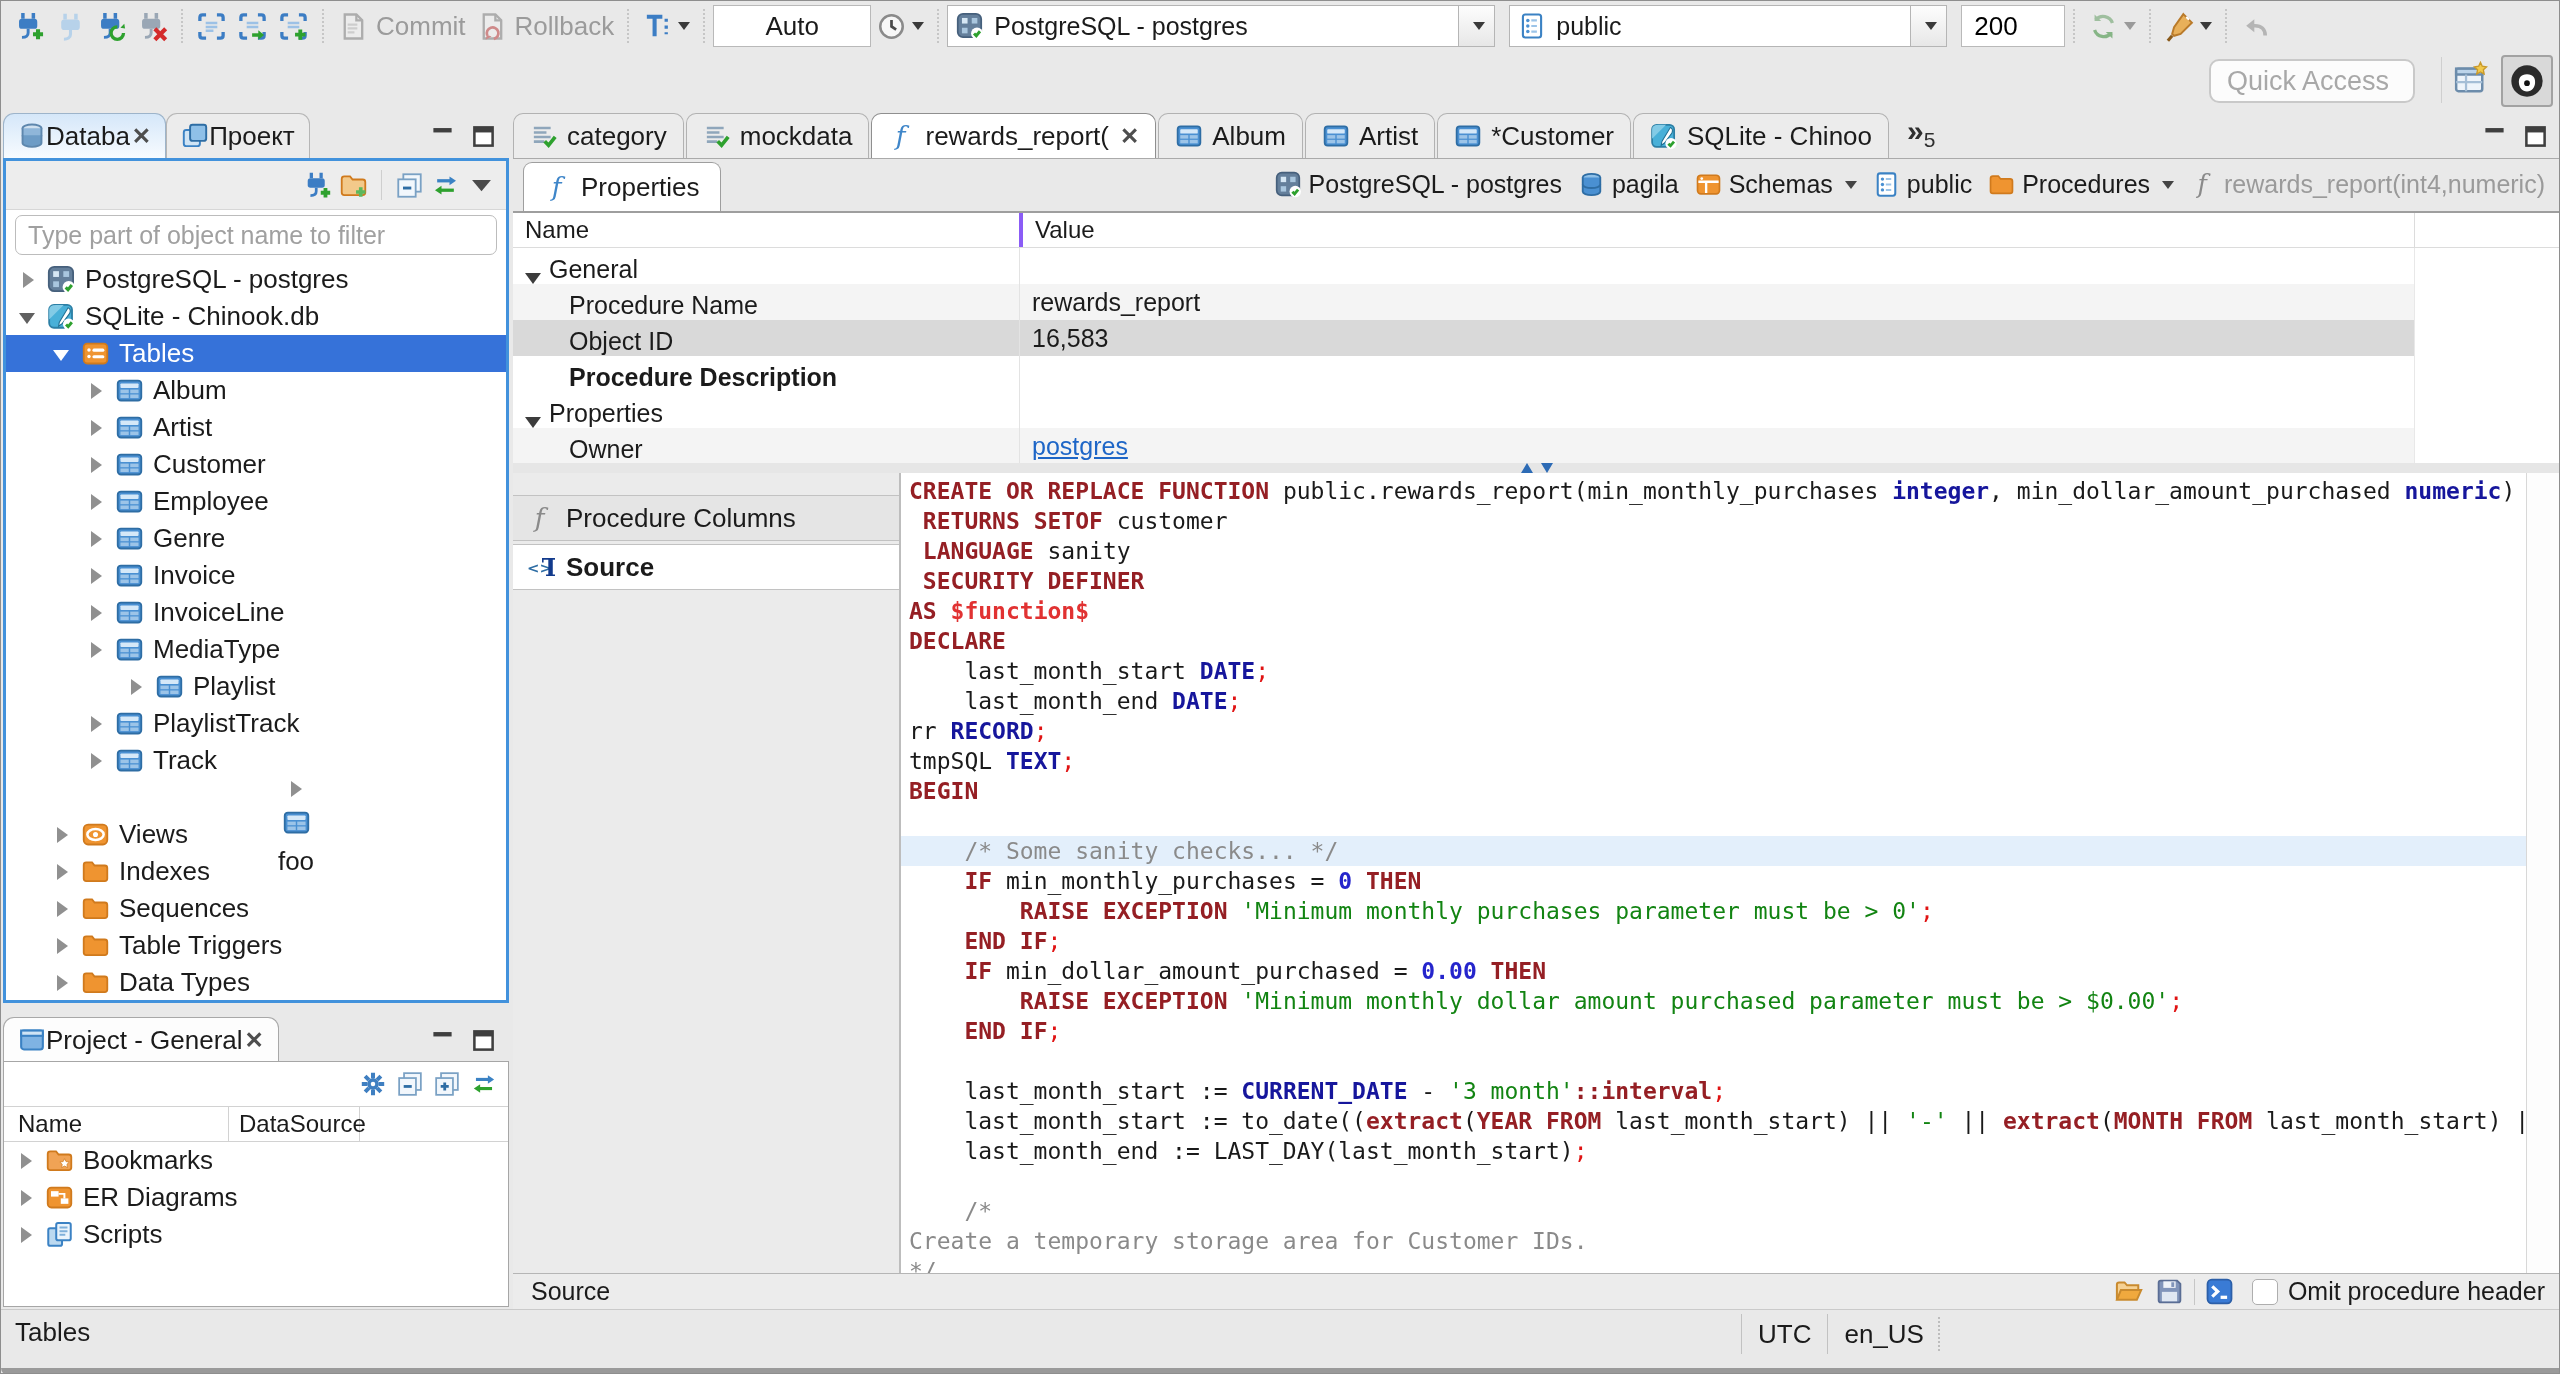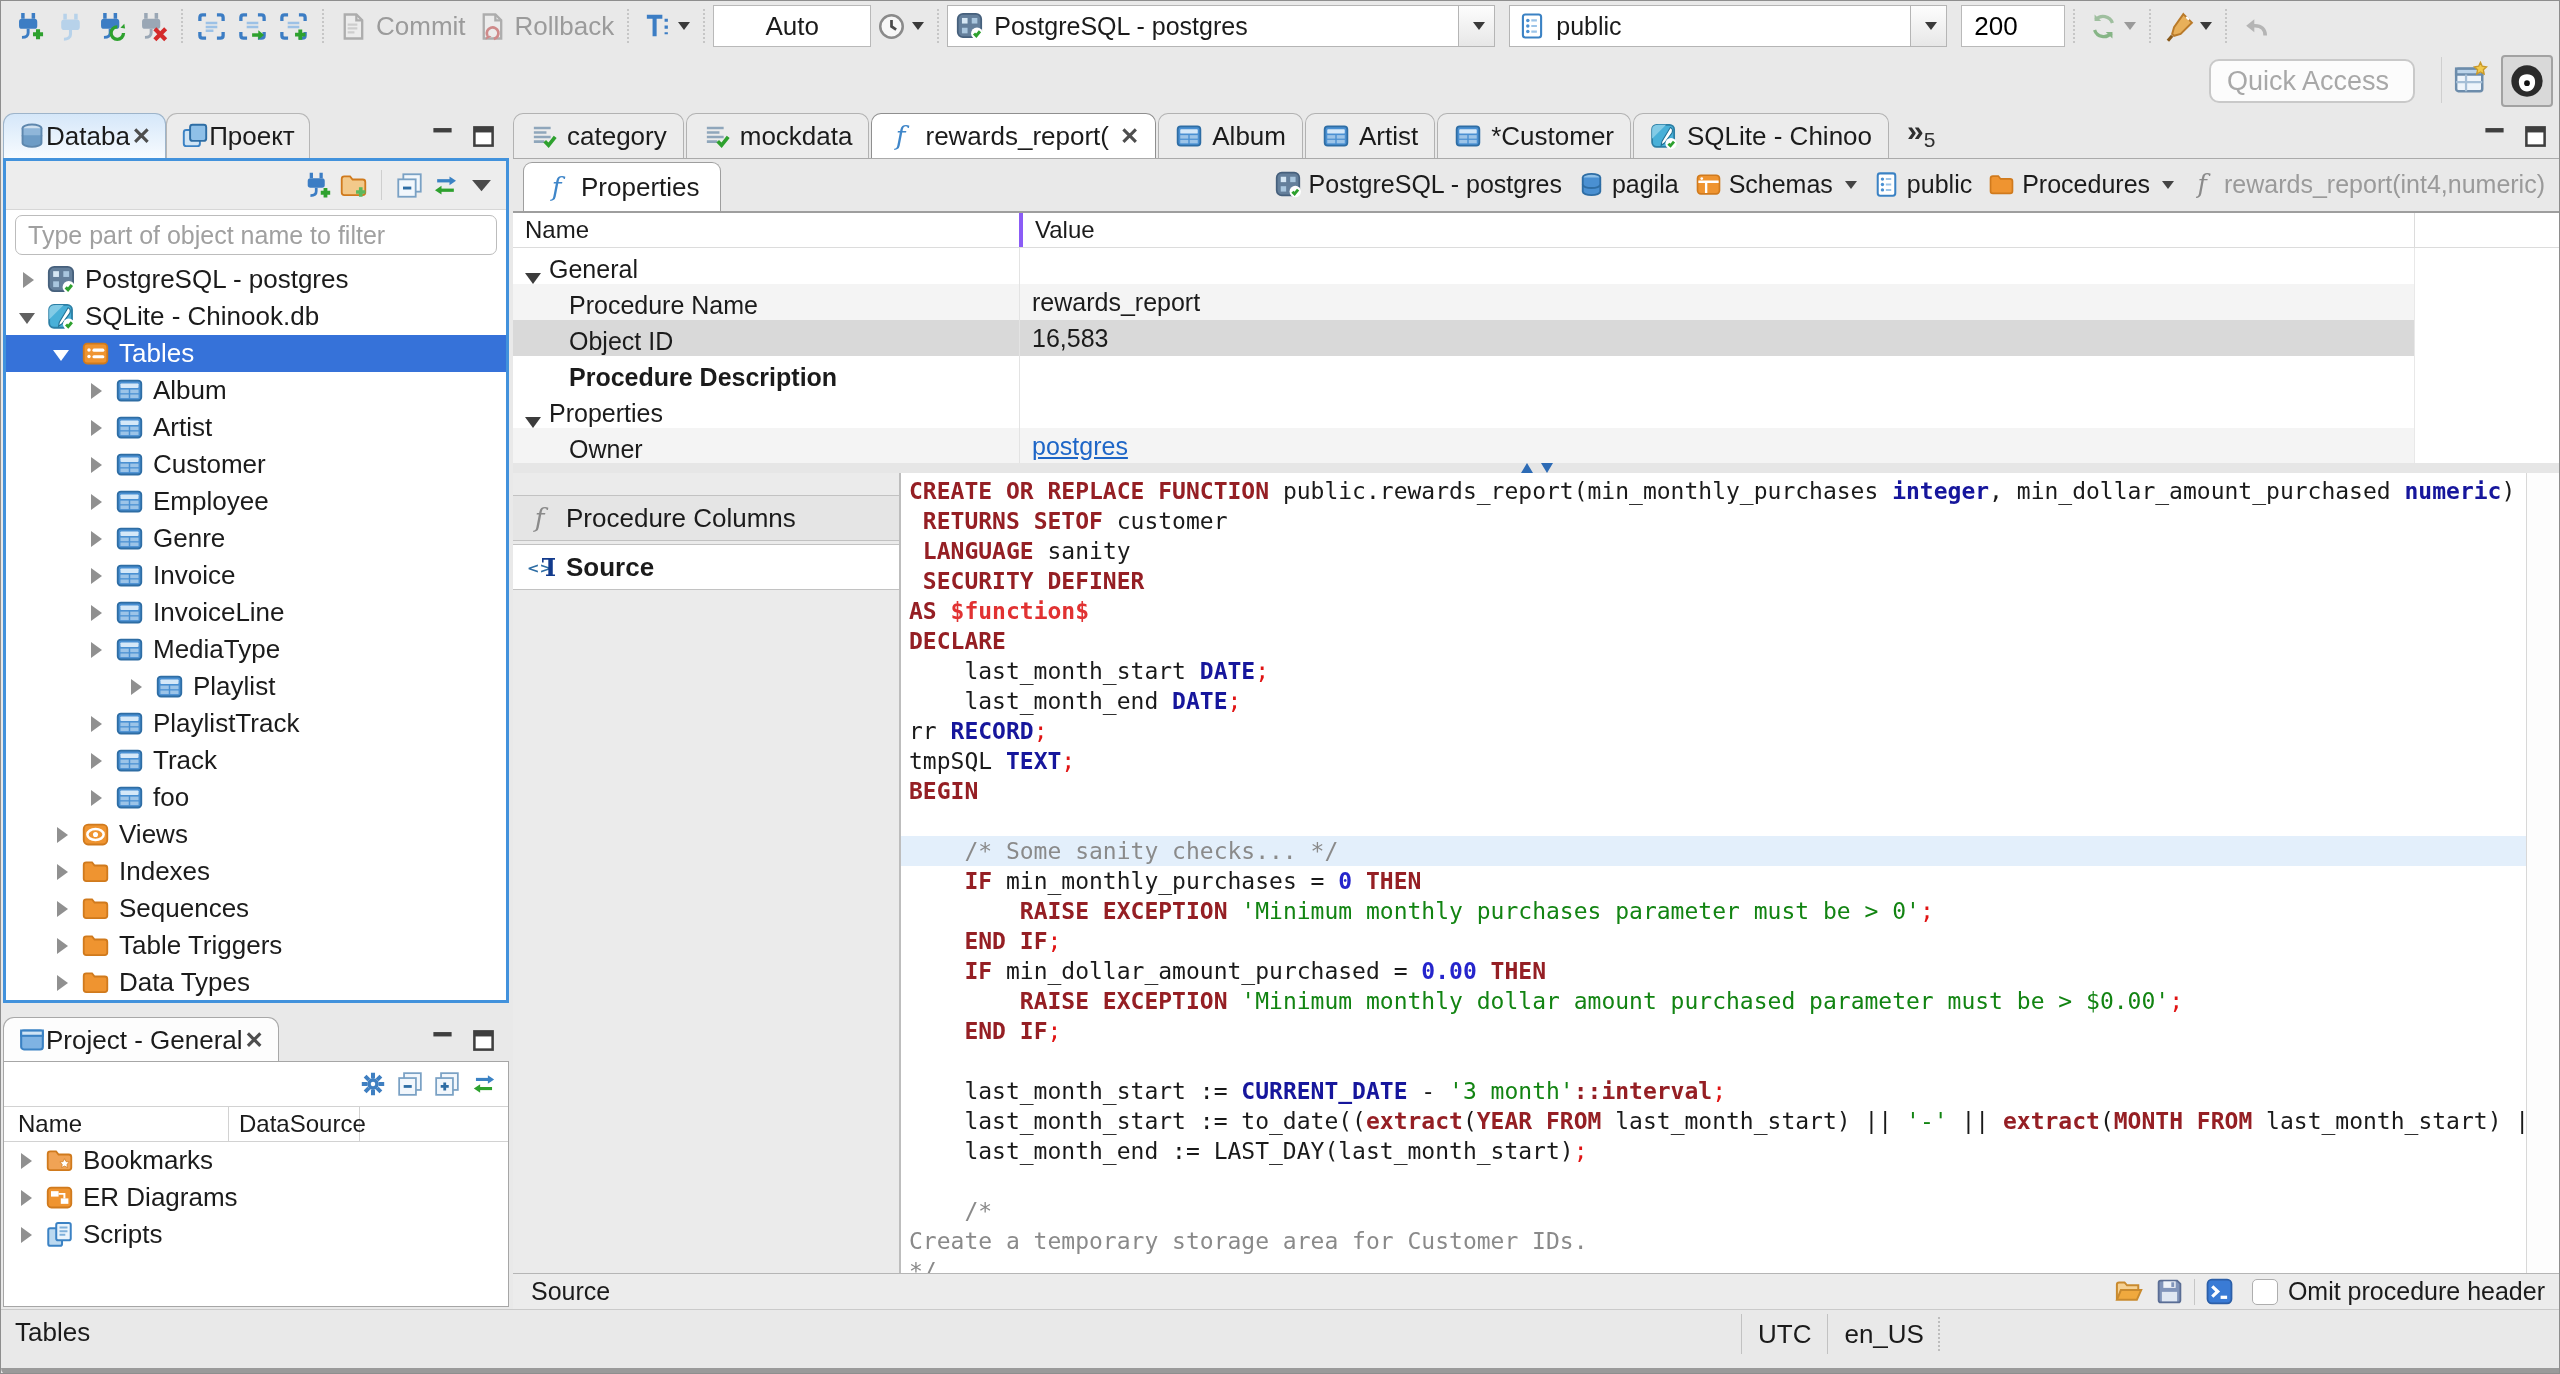--- a/index.html
+++ b/index.html
@@ -621,21 +621,21 @@
                 <rect x="1.5" y="2.5" width="13" height="11" rx="1.8" fill="#4a90d2" stroke="#2e6da4"></rect>
                 <rect x="3" y="4.1" width="10" height="2.5" rx=".5" fill="#d5e8f8"></rect>
                 <rect x="3" y="7.5" width="4.6" height="2" fill="#9cc4e8"></rect>
                 <rect x="8.4" y="7.5" width="4.6" height="2" fill="#9cc4e8"></rect>
                 <rect x="3" y="10.2" width="4.6" height="2" fill="#9cc4e8"></rect>
                 <rect x="8.4" y="10.2" width="4.6" height="2" fill="#9cc4e8"></rect>
               </svg>
             </span>
             <span class="tlabel">Track</span>
           </div>
-          <div class="trow" style="padding-left: 80px;">
+          <div class="trow" style="padding-left: 80px; flex-direction: column;">
             <span class="tw right"></span>
             <span class="ic">
               <svg viewBox="0 0 16 16">
                 <rect x="1.5" y="2.5" width="13" height="11" rx="1.8" fill="#4a90d2" stroke="#2e6da4"></rect>
                 <rect x="3" y="4.1" width="10" height="2.5" rx=".5" fill="#d5e8f8"></rect>
                 <rect x="3" y="7.5" width="4.6" height="2" fill="#9cc4e8"></rect>
                 <rect x="8.4" y="7.5" width="4.6" height="2" fill="#9cc4e8"></rect>
                 <rect x="3" y="10.2" width="4.6" height="2" fill="#9cc4e8"></rect>
                 <rect x="8.4" y="10.2" width="4.6" height="2" fill="#9cc4e8"></rect>
               </svg>

